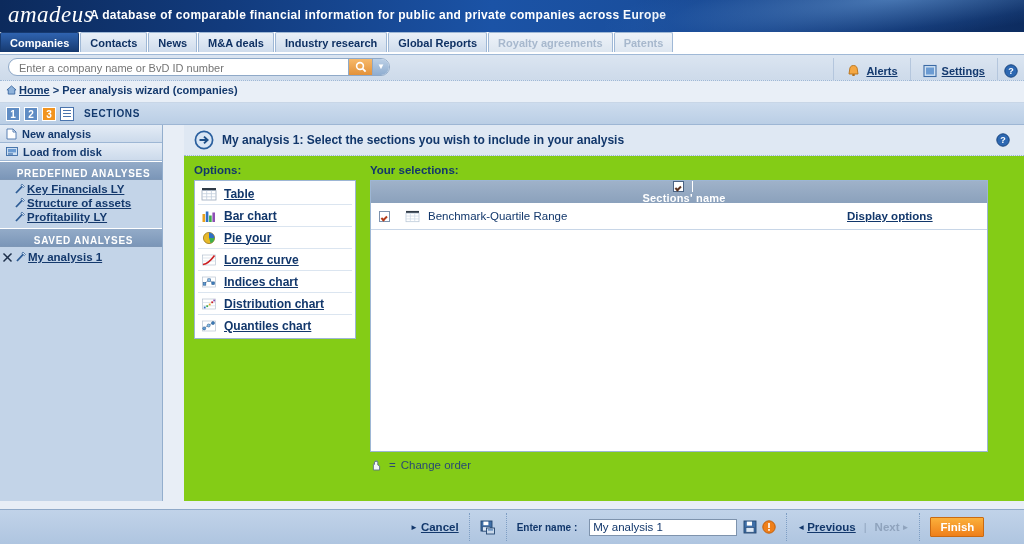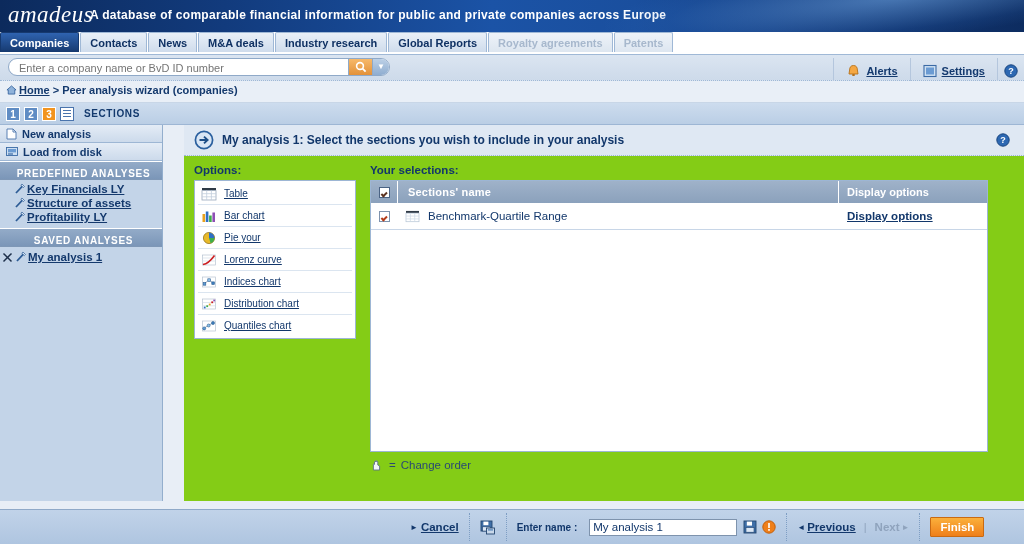--- a/index.html
+++ b/index.html
@@ -353,23 +353,24 @@
     display: flex;
     align-items: center;
     gap: 7px;
     height: 21px;
     border-bottom: 1px solid #dbe5f0;
     padding-left: 3px;
     cursor: pointer;
   }
   .opt-row:last-child { border-bottom: none; }
   .opt-row .lbl {
-    font-size: 10px;
+    font-size: 12px;
     color: #12376b;
     text-decoration: underline;
+    font-weight: bold;
   }
   .opt-ico { width: 16px; height: 14px; flex: 0 0 16px; }
 
   .sel-pane {
     position: absolute;
     left: 186px; top: 8px;
     right: 36px;
   }
   .sel-box {
     border: 1px solid #9db6d4;
@@ -379,20 +380,21 @@
     position: relative;
   }
   .sel-head {
     display: flex;
     height: 22px;
     background: linear-gradient(180deg, #9fb2c9 0%, #8ba1bc 100%);
     color: #ffffff;
     font-size: 11px;
     font-weight: bold;
     align-items: center;
+    flex-direction: column;
   }
   .sel-head .c-check {
     width: 26px;
     display: flex; align-items: center; justify-content: center;
     border-right: 1px solid #ffffff;
     height: 22px;
   }
   .sel-head .c-name {
     flex: 1;
     padding-left: 10px;

